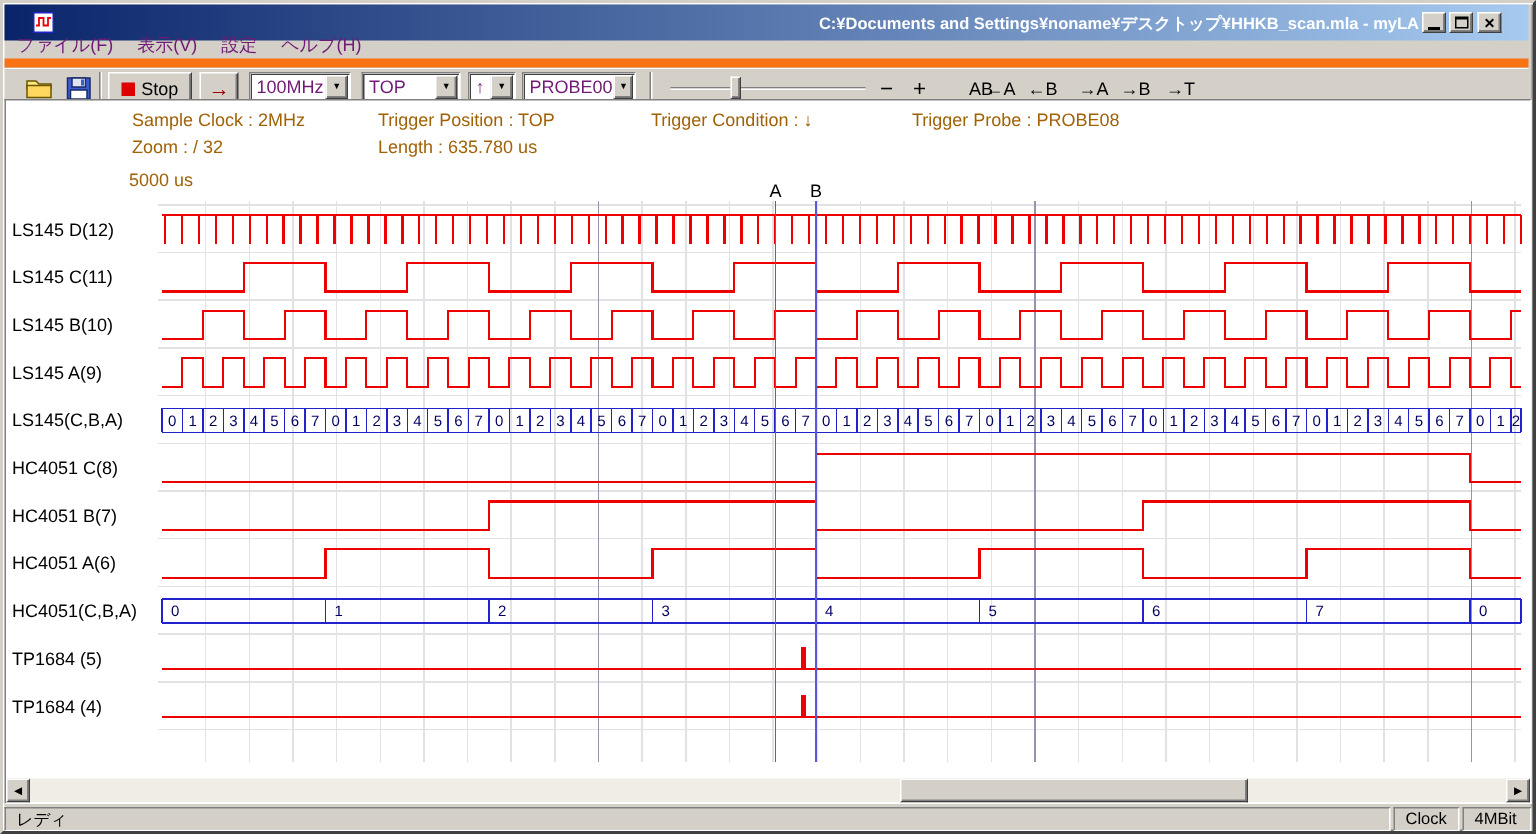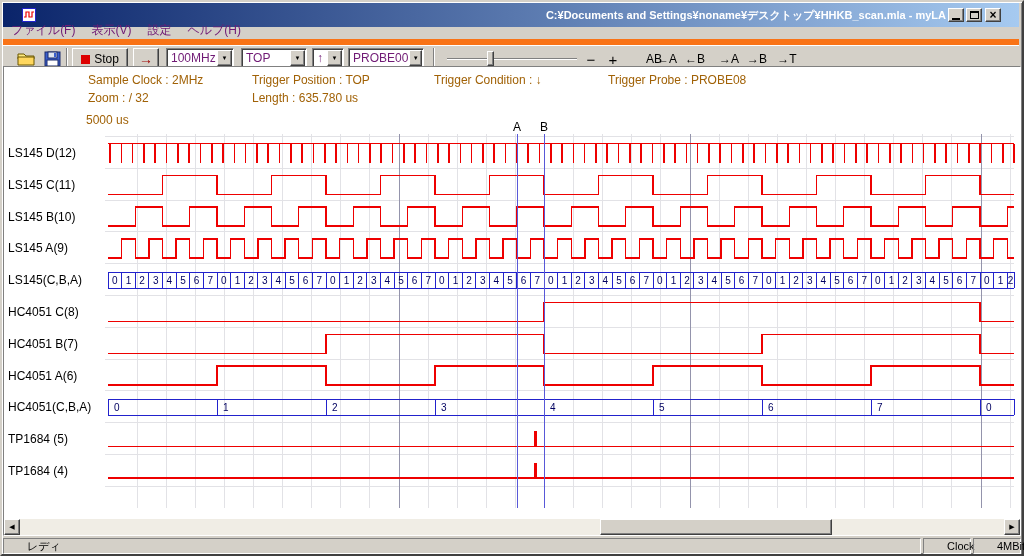--- a/index.html
+++ b/index.html
@@ -53,21 +53,21 @@
   .info-text{position:absolute;font-size:12px;color:#a16207;white-space:nowrap;}
   
   #hscroll{position:absolute;left:0;bottom:0;width:1016px;height:16px;background:#f0ede5;display:flex;}
   .scroll-btn{width:16px;height:16px;background:#d4d0c8;border:1px solid;border-color:#fff #404040 #404040 #fff;
     box-shadow:inset -1px -1px 0 #808080;display:flex;align-items:center;justify-content:center;font-size:7px;color:#000;flex:0 0 auto;}
   #scroll-track{flex:1;position:relative;}
   #scroll-thumb{position:absolute;left:580px;top:0;width:232px;height:16px;background:#d4d0c8;
     border:1px solid;border-color:#fff #404040 #404040 #fff;box-shadow:inset -1px -1px 0 #808080;}
   
   #statusbar{position:absolute;left:1px;top:536px;width:1018px;height:16px;display:flex;gap:2px;font-size:11px;color:#000;}
-  .sb-panel{border:1px solid;border-color:#808080 #fff #fff #808080;padding:0 23px;display:flex;align-items:center;white-space:nowrap;}
+  .sb-panel{border:1px solid;border-color:#808080 #fff #fff #808080;padding:0 7px;display:flex;align-items:center;white-space:nowrap;}
   .sb-main{flex:1;}
 </style>
 </head>
 <body>
 
 <div id="window">
 
   <div id="titlebar">
     <svg id="app-icon" viewBox="0 0 14 14">
       <rect x="0.5" y="0.5" width="13" height="13" fill="#ffffff" stroke="#2222cc"></rect>

